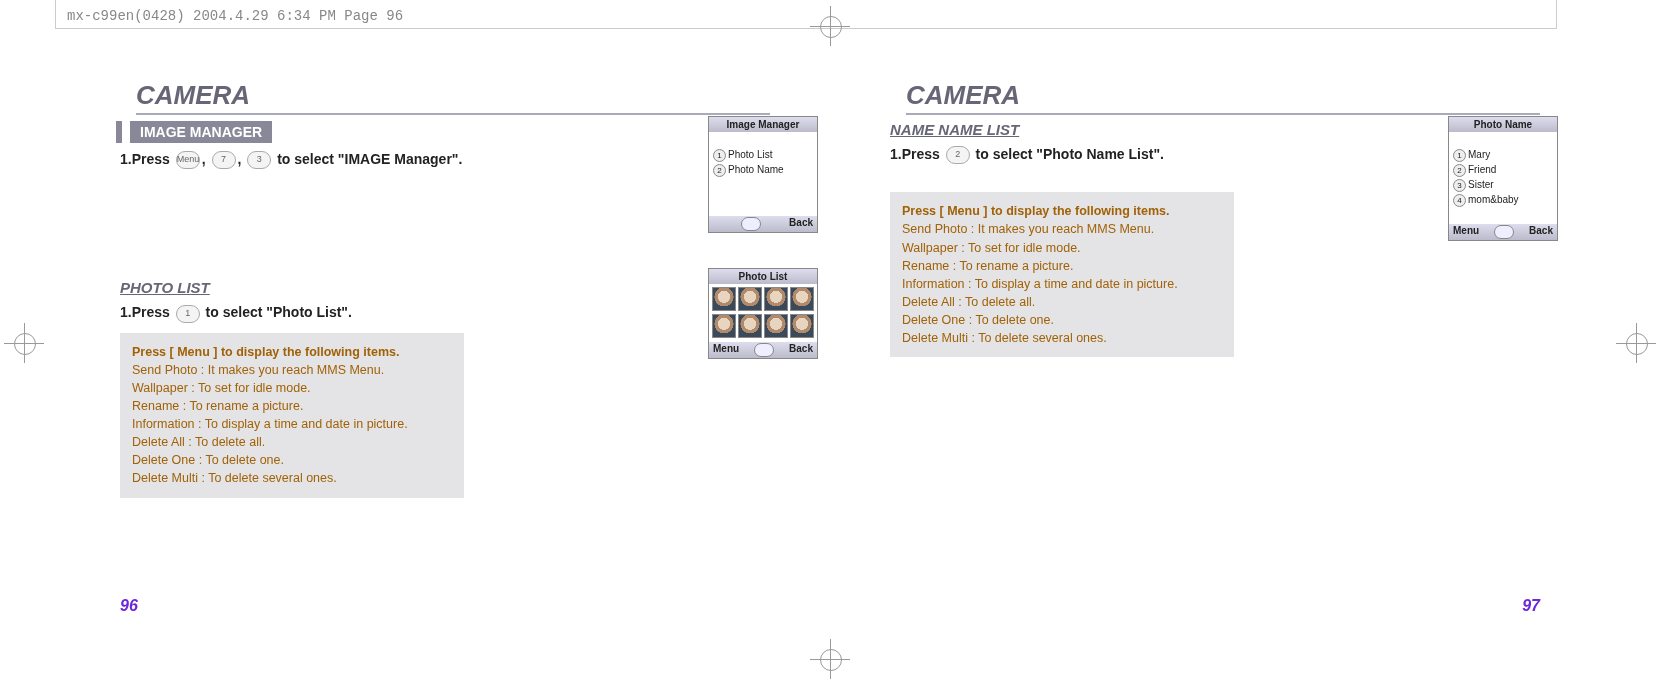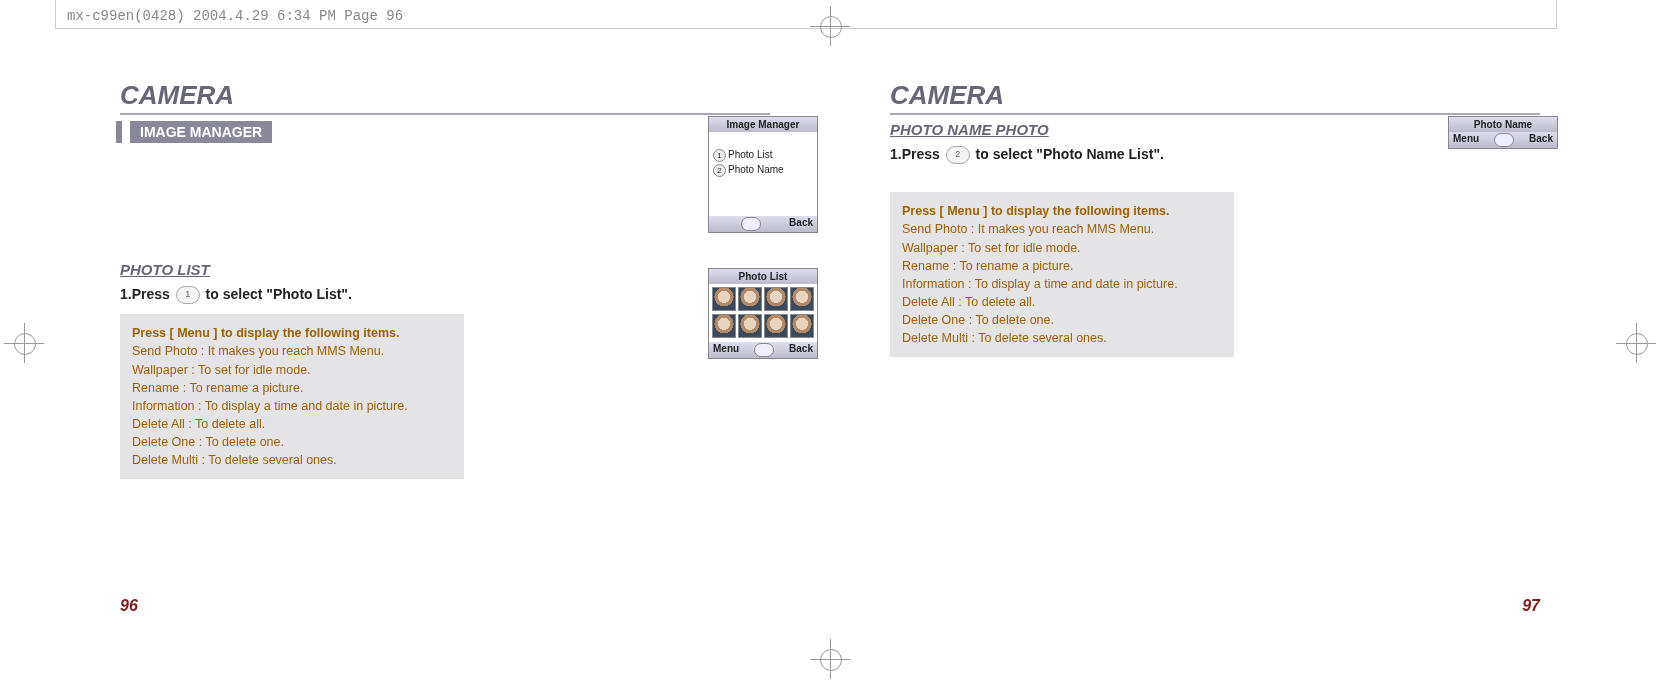--- a/index.html
+++ b/index.html
@@ -76,20 +76,21 @@
   .page-right { padding-left: 60px; }
 
   .chapter {
     font-size: 26px;
     font-weight: bold;
     font-style: italic;
     color: #667;
     border-bottom: 2px solid #aab;
     padding-bottom: 2px;
     margin-bottom: 6px;
+    margin-left: 16px;
   }
   .section-bar {
     display: inline-block;
     color: #fff;
     background: #889;
     font-weight: bold;
     font-size: 14px;
     padding: 3px 10px;
     border-left: 10px solid #fff;
     position: relative;
@@ -142,21 +143,21 @@
   .info-box .ib-head {
     font-weight: bold;
   }
 
   .page-num {
     position: absolute;
     bottom: 0;
     font-size: 16px;
     font-style: italic;
     font-weight: bold;
-    color: #7f1d1d;
+    color: #6d28d9;
   }
   .page-left .page-num { left: 30px; }
   .page-right .page-num { right: 30px; }
 
   
   .mini {
     position: absolute;
     width: 108px;
     border: 1px solid #888;
     background: #fff;
@@ -229,20 +230,27 @@
     <div class="reg-mark">
       <div class="circ"></div>
     </div>
   </div>
 
 <div class="spread">
 
   <div class="page page-left">
     <div class="chapter">CAMERA</div>
     <div class="section-bar">IMAGE MANAGER</div>
+    <div class="step">
+      <span>1.Press</span>
+      <span class="key-icon">Menu</span><span>,</span>
+      <span class="key-icon">7</span><span>,</span>
+      <span class="key-icon">3</span>
+      <span>to select "IMAGE Manager".</span>
+    </div>
 
     <div class="sub-section" style="margin-top:110px">PHOTO LIST</div>
     <div class="step">
       <span>1.Press</span>
       <span class="key-icon">1</span>
       <span>to select "Photo List".</span>
     </div>
 
     <div class="info-box">
       <div class="ib-head">
@@ -290,21 +298,21 @@
         <span class="nav"></span>
         <span>Back</span>
       </div>
     </div>
 
     <div class="page-num">96</div>
   </div>
 
   <div class="page page-right">
     <div class="chapter">CAMERA</div>
-    <div class="sub-section" style="margin-top:0">PHOTO NAME PHOTO</div>
+    <div class="sub-section" style="margin-top:0">NAME NAME LIST</div>
     <div class="step">
       <span>1.Press</span>
       <span class="key-icon">2</span>
       <span>to select "Photo Name List".</span>
     </div>
 
     <div class="info-box" style="margin-top:28px">
       <div class="ib-head">
         <span>Press [</span>
         <span class="key-icon">Menu</span>
@@ -314,20 +322,26 @@
       <div>Wallpaper : To set for idle mode.</div>
       <div>Rename : To rename a picture.</div>
       <div>Information : To display a time and date in picture.</div>
       <div>Delete All : To delete all.</div>
       <div>Delete One : To delete one.</div>
       <div>Delete Multi : To delete several ones.</div>
     </div>
 
     <div class="mini m3">
       <div class="m-title">Photo Name</div>
+      <div class="m-body">
+        <div class="m-row"><span class="n">1</span><span>Mary</span></div>
+        <div class="m-row"><span class="n">2</span><span>Friend</span></div>
+        <div class="m-row"><span class="n">3</span><span>Sister</span></div>
+        <div class="m-row"><span class="n">4</span><span>mom&amp;baby</span></div>
+      </div>
       <div class="m-foot">
         <span>Menu</span>
         <span class="nav"></span>
         <span>Back</span>
       </div>
     </div>
 
     <div class="page-num">97</div>
   </div>
 

